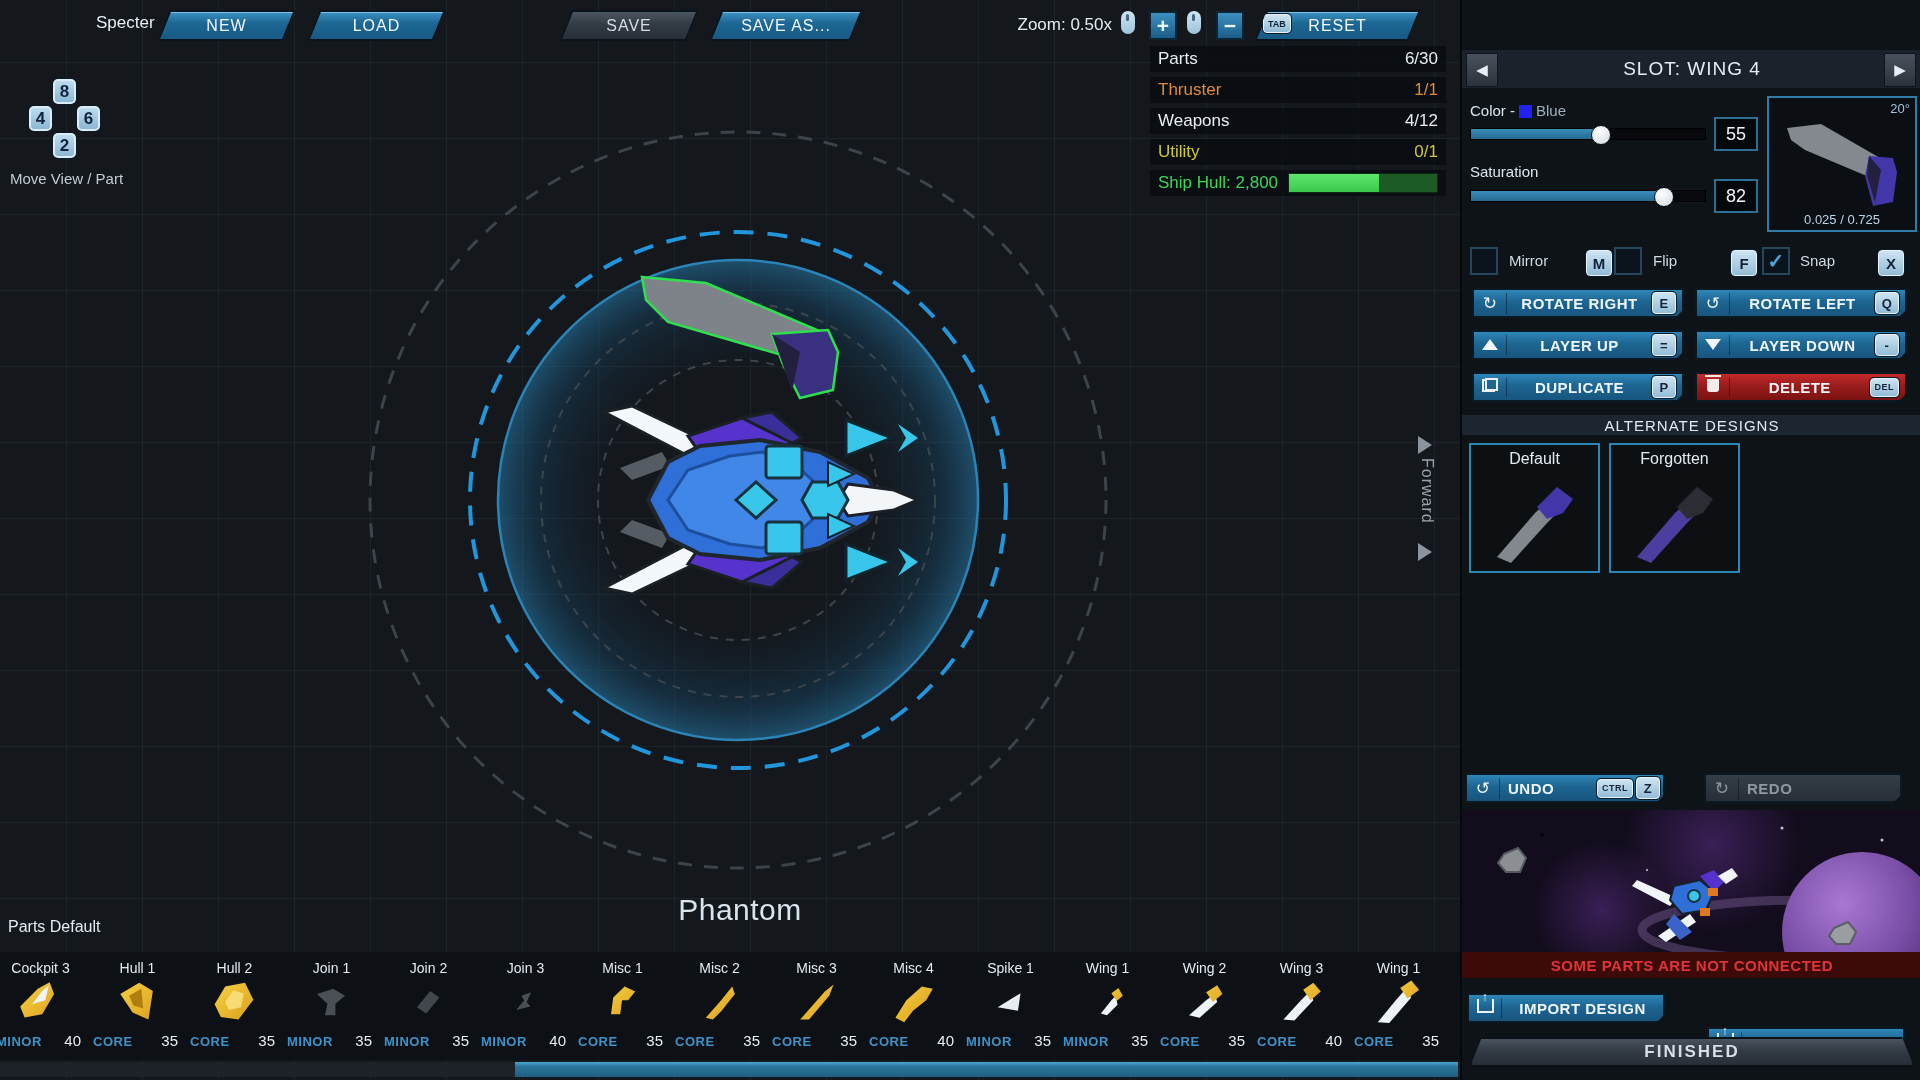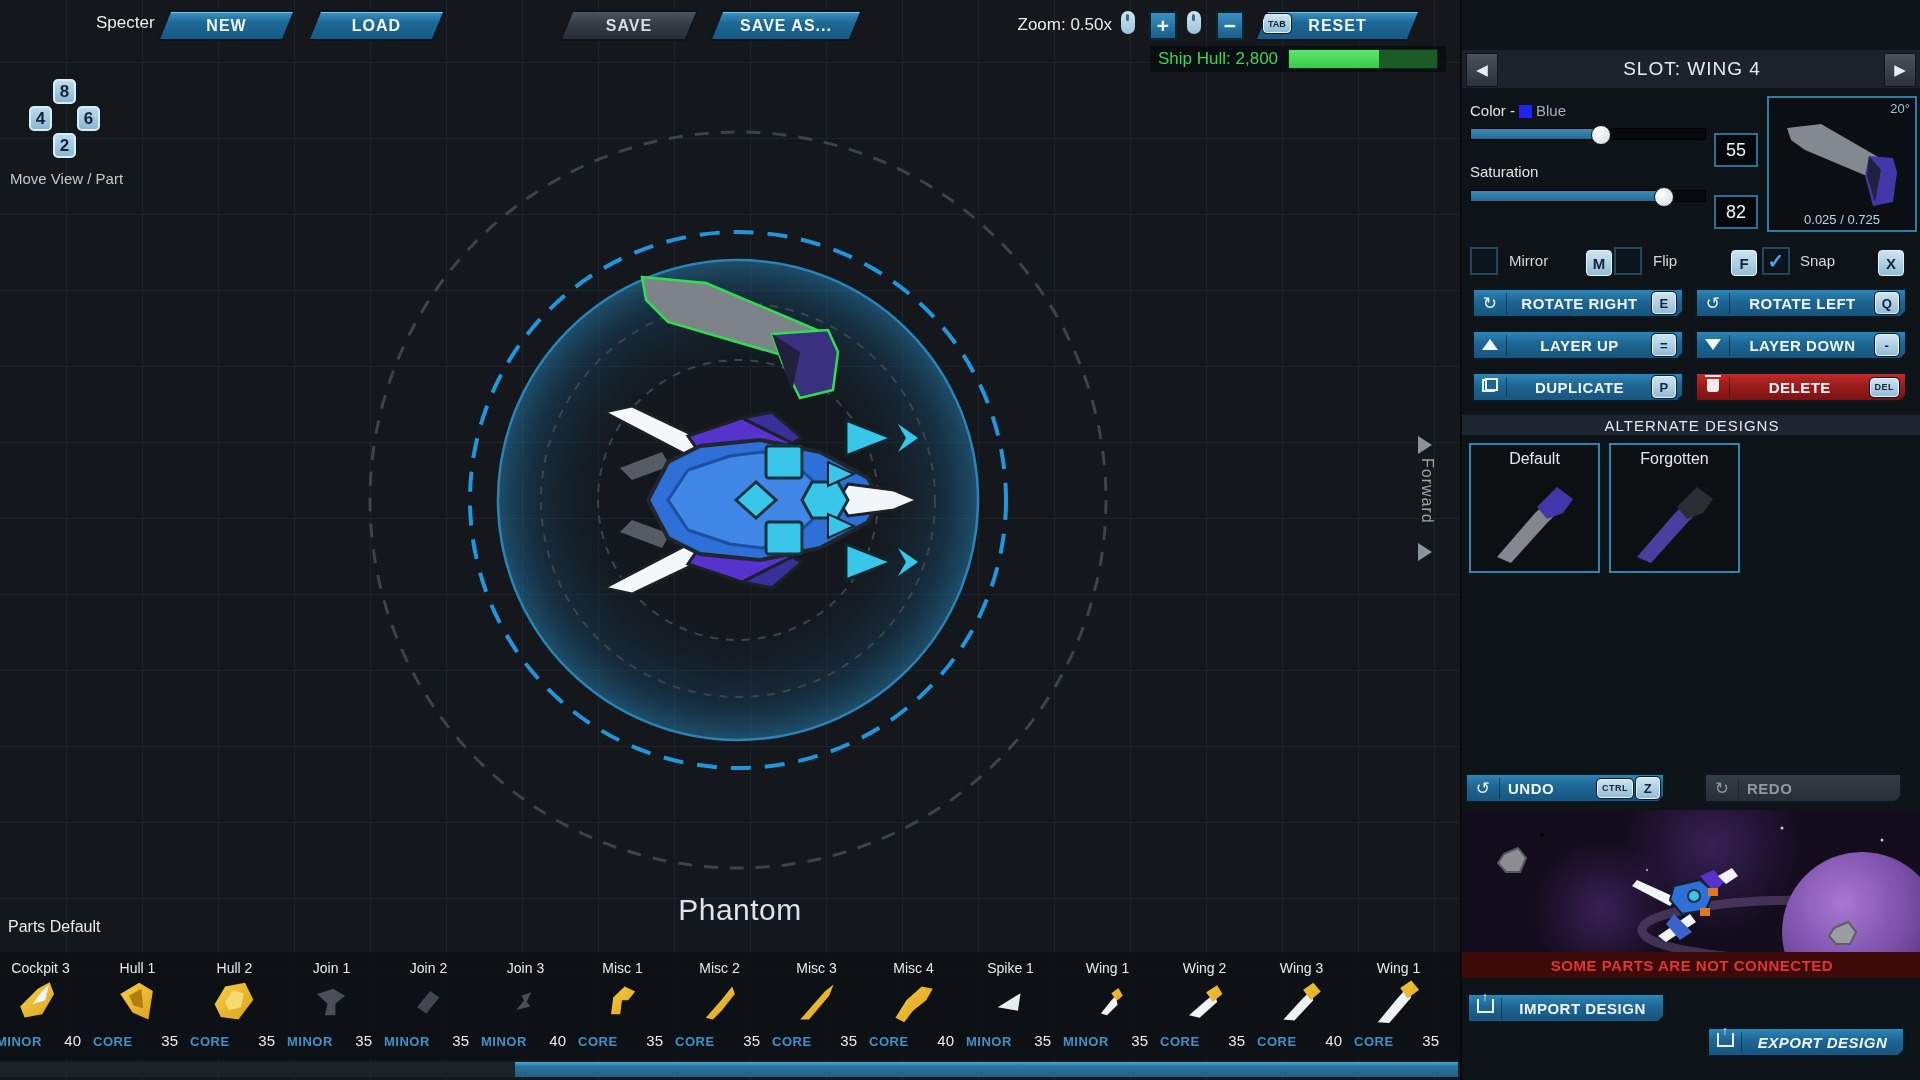--- a/index.html
+++ b/index.html
@@ -17,21 +17,21 @@
   .fwd-tri{width:0;height:0;border-top:9px solid transparent;border-bottom:9px solid transparent;border-left:14px solid #8b949b;}
   #fwd-tri-a{left:1418px;top:436px;} #fwd-tri-b{left:1418px;top:543px;}
   #forward-label{left:1418px;top:458px;writing-mode:vertical-rl;font-size:16px;color:#9aa3ab;letter-spacing:1px;}
 
   
   #ship-name{left:48px;top:13px;font-size:17px;color:#e6edf3;margin-left:48px;}
   .tb{height:31px;top:10px;}
   .chamf{clip-path:polygon(12px 0,100% 0,calc(100% - 12px) 100%,0 100%);}
   .btn-frame{background:#0a141c;}
   .btn-frame>span{position:absolute;inset:2px;display:flex;align-items:center;justify-content:center;
-      font-weight:bold;font-size:16px;letter-spacing:1px;clip-path:polygon(11px 0,100% 0,calc(100% - 11px) 100%,0 100%);}
+      font-weight:normal;font-size:16px;letter-spacing:1px;clip-path:polygon(11px 0,100% 0,calc(100% - 11px) 100%,0 100%);}
   .blue-fill{background:linear-gradient(180deg,#3a93c4 0,#1e6794 40%,#175a85 100%);color:#f2f8fc;box-shadow:inset 0 1px 0 rgba(170,225,255,.6);}
   .grey-fill{background:linear-gradient(180deg,#4c565f 0,#333b44 45%,#272e36 100%);color:#d6dde2;}
   #btn-new{left:158px;width:137px;} #btn-load{left:308px;width:137px;}
   #btn-save{left:560px;width:138px;} #btn-saveas{left:710px;width:152px;}
   #zoom-label{left:1002px;top:15px;width:110px;text-align:right;font-size:17px;color:#e4ecf2;}
   .mouse-ic{width:14px;height:23px;border-radius:7px;background:linear-gradient(180deg,#cfe6f4,#9cc4dc);top:11px;}
   .mouse-ic::before{content:"";position:absolute;left:5px;top:3px;width:3px;height:7px;background:#47657c;border-radius:2px;}
   #mouse-up{left:1121px;} #mouse-dn{left:1187px;}
   .zoom-btn{top:11px;width:28px;height:29px;background:linear-gradient(180deg,#3b90c0,#1b5c88);
      border:2px solid #0d2433;box-sizing:border-box;color:#eaf6ff;font-size:21px;font-weight:bold;
@@ -75,21 +75,21 @@
   #color-label-row{left:8px;top:102px;font-size:15px;}
   #color-swatch{display:inline-block;width:13px;height:13px;background:#2222ee;vertical-align:-2px;margin:0 4px;}
   #color-name{color:#9fb0bd;}
   .slider{position:absolute;width:234px;height:10px;background:#07090c;border:1px solid #000;--p:50%;}
   .slider::before{content:"";position:absolute;left:0;top:0;bottom:0;width:var(--p);background:linear-gradient(180deg,#3b8cba,#246a93);}
   .slider::after{content:"";position:absolute;top:50%;left:var(--p);width:18px;height:18px;margin:-9px 0 0 -9px;
      background:radial-gradient(circle at 35% 30%,#fff,#cfd9e0);border-radius:50%;border:1px solid #0c1a24;}
   #color-slider{left:8px;top:128px;} #sat-slider{left:8px;top:190px;}
   #sat-label{left:8px;top:163px;font-size:15px;}
   .val-box{width:44px;height:34px;background:#05080b;border:2px solid #2b6f96;box-sizing:border-box;
-     display:flex;align-items:center;justify-content:center;font-size:18px;color:#eef5fa;margin-top:16px;}
+     display:flex;align-items:center;justify-content:center;font-size:18px;color:#eef5fa;}
   #color-val{left:252px;top:117px;} #sat-val{left:252px;top:179px;}
   #preview-box{left:305px;top:96px;width:150px;height:136px;background:#0b0e12;border:2px solid #2f7ca6;box-sizing:border-box;}
   #preview-angle{position:absolute;right:5px;top:3px;font-size:13px;color:#9fc6de;}
   #preview-scale{position:absolute;left:0;right:0;bottom:3px;text-align:center;font-size:13px;color:#b8d6e8;}
 
   .cb-row{top:247px;height:28px;}
   .checkbox{width:28px;height:28px;background:#0b141c;border:2px solid #24475e;box-sizing:border-box;
      display:flex;align-items:center;justify-content:center;color:#4aa8e0;font-size:20px;font-weight:bold;}
   .checkbox span{display:none;}
   .checkbox.on span{display:block;}
@@ -264,20 +264,41 @@
       <span>×</span>
     </div>
 
   <div id="kp8" class="abs kp">8</div>
   <div id="kp4" class="abs kp">4</div>
   <div id="kp6" class="abs kp">6</div>
   <div id="kp2" class="abs kp">2</div>
   <div id="move-label" class="abs">Move View / Part</div>
 
   <div id="stats" class="abs">
+    <div>
+    <div class="stat-row">
+      <span class="s-label" style="color: rgb(232, 237, 242);">Parts</span>
+          <span class="s-value" style="color: rgb(232, 237, 242);">6/30</span>
+    </div>
+
+    <div class="stat-row">
+      <span class="s-label" style="color: rgb(224, 138, 60);">Thruster</span>
+          <span class="s-value" style="color: rgb(224, 138, 60);">1/1</span>
+    </div>
+
+    <div class="stat-row">
+      <span class="s-label" style="color: rgb(232, 237, 242);">Weapons</span>
+          <span class="s-value" style="color: rgb(232, 237, 242);">4/12</span>
+    </div>
+
+    <div class="stat-row">
+      <span class="s-label" style="color: rgb(207, 199, 58);">Utility</span>
+          <span class="s-value" style="color: rgb(207, 199, 58);">0/1</span>
+    </div>
+  </div>
     <div id="hull-row">
       <span id="hull-label"><span>Ship Hull:</span> <span>2,800</span></span>
       <span id="hull-bar">
           <span id="hull-fill" style="width: 61%;"></span>
         </span>
     </div>
   </div>
 
   <div id="panel" class="abs">
     <div id="slot-bar" class="abs">SLOT: WING 4</div>
@@ -422,20 +443,21 @@
     <div id="warn" class="abs">SOME PARTS ARE NOT CONNECTED</div>
 
     <div id="b-import" class="act-btn">
       <span class="ic"><i class="ic-io"></i></span>
       <span class="lab">IMPORT DESIGN</span>
     </div>
     <div id="b-export" class="act-btn">
       <span class="ic"><i class="ic-io"></i></span>
       <span class="lab">EXPORT DESIGN</span>
     </div>
+    <div id="b-fin" class="abs">FINISHED</div>
   </div>
 
   <div id="faction-label" class="abs">Parts Default</div>
   <div id="tray" class="abs">
     <div class="part-cell" style="left: -8px;">
       <div class="p-name">Cockpit 3</div>
       <span class="pi pi-cockpit3">
           <i class="a"></i>
           <i class="b"></i>
         </span>

